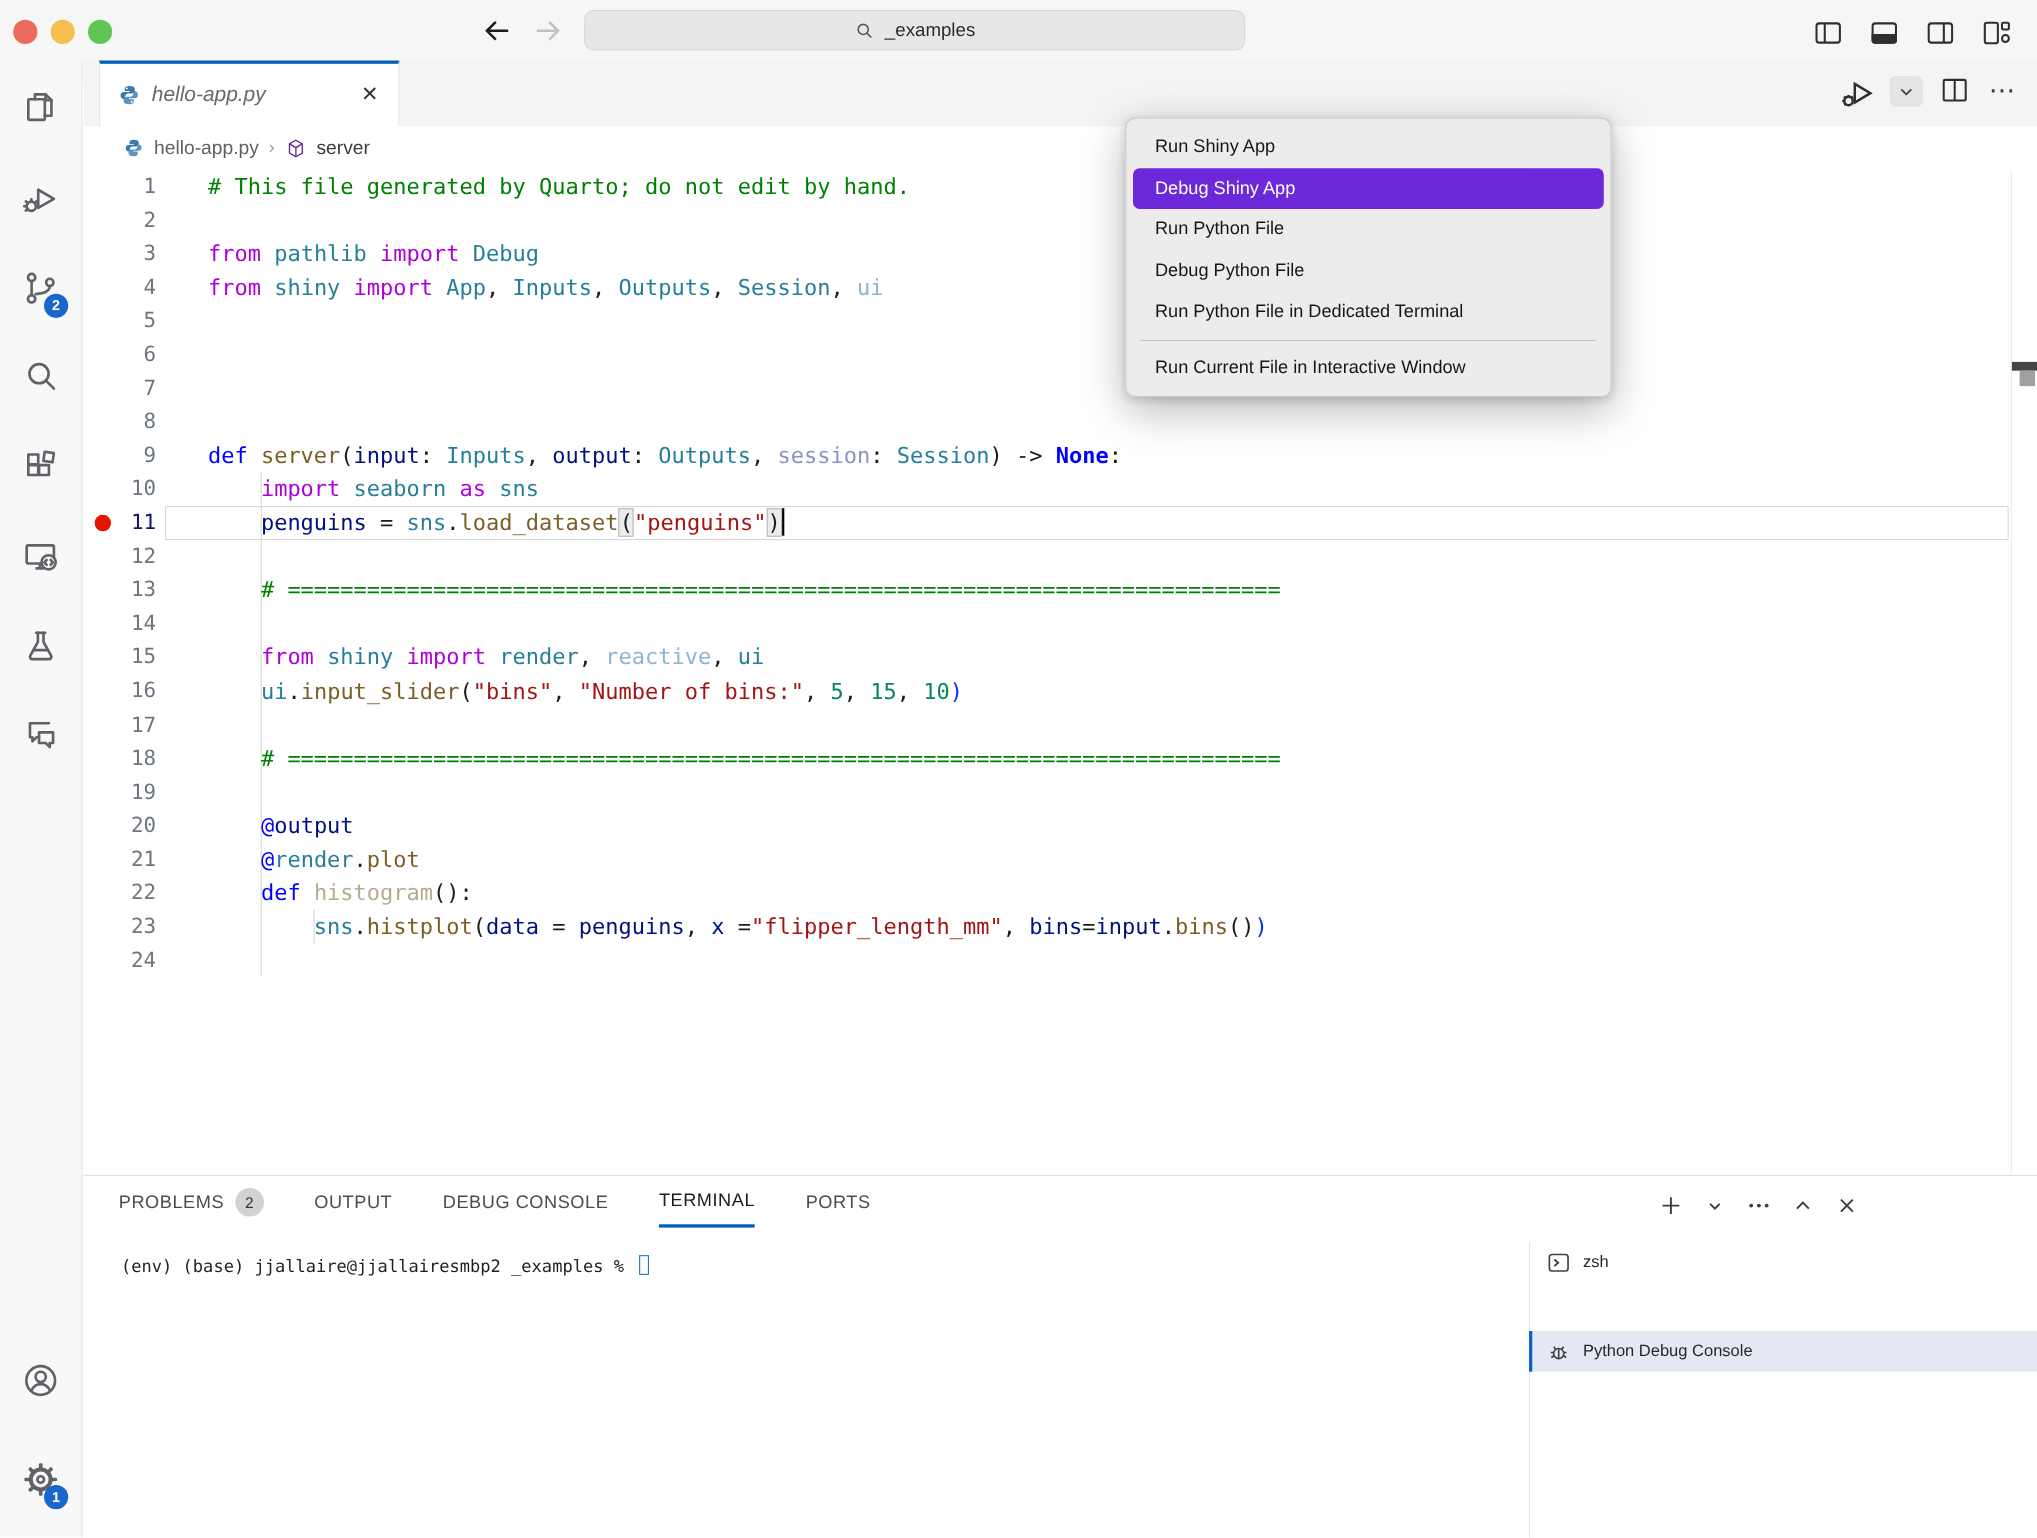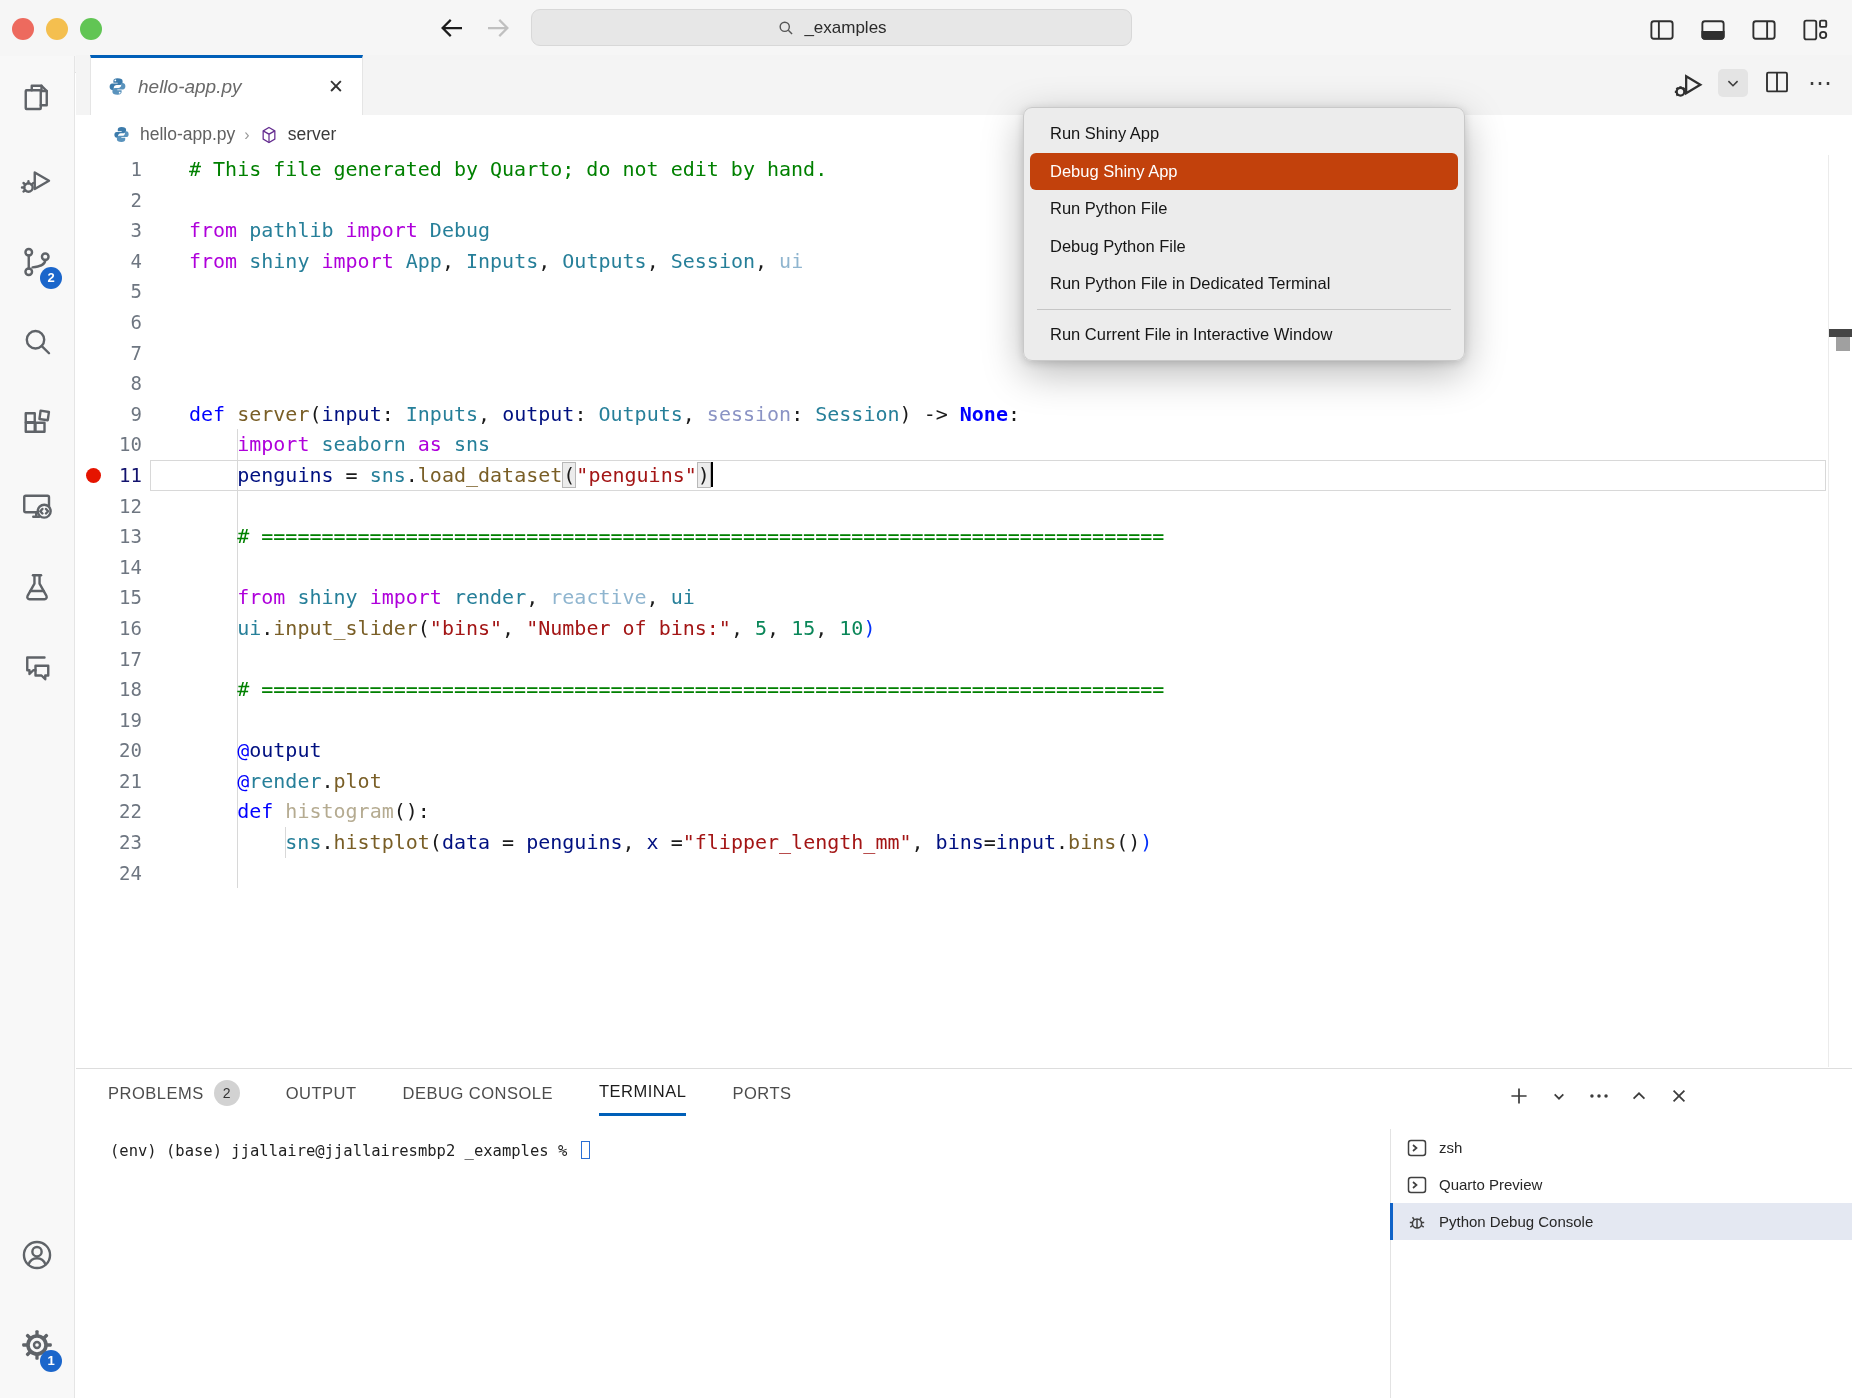--- a/index.html
+++ b/index.html
@@ -66,42 +66,42 @@
   .cursor { display:inline-block; width:2px; height:25px; background:#000; vertical-align:-5px; }
   .guide { position:absolute; width:1px; background:#d8d8d8; }
   .vruler { position:absolute; left:1752px; top:1px; width:1px; height:912px; background:#ebebeb; }
   .sb-dark { position:absolute; left:1753px; top:175px; width:23px; height:8px; background:#454545; }
   .sb-gray { position:absolute; left:1760px; top:183px; width:14px; height:14px; background:#a0a0a0; }
   
   .menu { position:absolute; left:1023px; top:107px; width:442px;
     background:rgba(236,236,236,0.98); border:1px solid #c9c9c9; border-radius:9px;
     box-shadow:0 12px 40px rgba(0,0,0,0.28), 0 2px 8px rgba(0,0,0,0.15); padding:7px 0; }
   .menu-item { height:37.5px; line-height:37.5px; padding-left:26px; font-size:16.5px; color:#161616; }
-  .menu-item.sel { margin:0 6px; padding-left:20px; border-radius:6px; background:#c2410c; color:#fff; }
+  .menu-item.sel { margin:0 6px; padding-left:20px; border-radius:6px; background:#6d28d9; color:#fff; }
   .menu-sep { border-top:1px solid #c6c6c6; margin:6px 13px; }
   
   .panel { position:absolute; left:76px; top:1068px; width:1776px; height:330px;
     background:#fff; border-top:1px solid #dddddd; }
   .panel-tabs { position:absolute; left:32px; top:11px; display:flex; gap:46px;
     font-size:16.5px; letter-spacing:0.5px; color:#4c4c4c; }
   .ptab { display:flex; align-items:center; gap:10px; padding-bottom:10px; }
   .ptab.active { color:#1c1c1c; border-bottom:3px solid #005FB8; }
   .pbadge { width:26px; height:26px; border-radius:50%; background:#d2d2d2; color:#333;
     font-size:14px; letter-spacing:0; text-align:center; line-height:26px; }
   .panel-actions { position:absolute; top:14px; display:flex; gap:14px; }
   .panel-actions .icon { width:26px; height:26px; }
   .term-line { position:absolute; left:34px; top:72px; font-family:"DejaVu Sans Mono", monospace;
     font-size:15.5px; color:#1f1f1f; white-space:pre; }
   .term-cursor { display:inline-block; width:9px; height:18px; border:1.5px solid #2a6fd4;
     vertical-align:-3px; margin-left:4px; }
   .term-list { position:absolute; left:1314px; top:60px; width:462px; }
   .term-divider { position:absolute; left:1314px; top:60px; width:1px; height:270px; background:#e3e3e3; }
   .trow { position:relative; height:37px; display:flex; align-items:center; gap:10px; padding-left:15px;
     font-size:15px; color:#272727; }
-  .trow.sel { background:#e4e8f2; }
+  .trow.sel { background:#e4e8f2;margin-top:44px; }
   .trow.sel::before { content:""; position:absolute; left:0; top:0; width:3px; height:37px; background:#0f62c7; }
   .trow .icon { width:24px; height:24px; }
   svg { display:block; }
 </style>
 </head>
 <body>
 
 <div class="window">
 
   <div class="titlebar">
@@ -400,29 +400,20 @@
     <div class="term-list" id="termlist">
         <div class="trow">
           <span class="icon">
             <svg viewBox="0 0 24 24" width="24" height="24" fill="none" stroke="#404040" stroke-width="1.5">
               <rect x="3.5" y="4.5" width="17" height="15" rx="2.5"></rect>
               <path d="m8 9 3.5 3L8 15" stroke-width="1.7"></path>
             </svg>
           </span>
           <span>zsh</span>
         </div>
-        <div class="trow">
-          <span class="icon">
-            <svg viewBox="0 0 24 24" width="24" height="24" fill="none" stroke="#404040" stroke-width="1.5">
-              <rect x="3.5" y="4.5" width="17" height="15" rx="2.5"></rect>
-              <path d="m8 9 3.5 3L8 15" stroke-width="1.7"></path>
-            </svg>
-          </span>
-          <span>Quarto Preview</span>
-        </div>
         <div class="trow sel">
           <span class="icon">
             <svg viewBox="0 0 24 24" width="24" height="24" fill="none" stroke="#404040" stroke-width="1.5">
               <circle cx="12" cy="13.5" r="4.6"></circle>
               <path d="M12 8.9v9.2M9.3 9.8 7.5 7.3M14.7 9.8l1.8-2.5M7.4 12.5H4.8M7.6 15.5l-2.3 1.6M16.6 12.5h2.6M16.4 15.5l2.3 1.6"></path>
             </svg>
           </span>
           <span>Python Debug Console</span>
         </div>
       </div>

